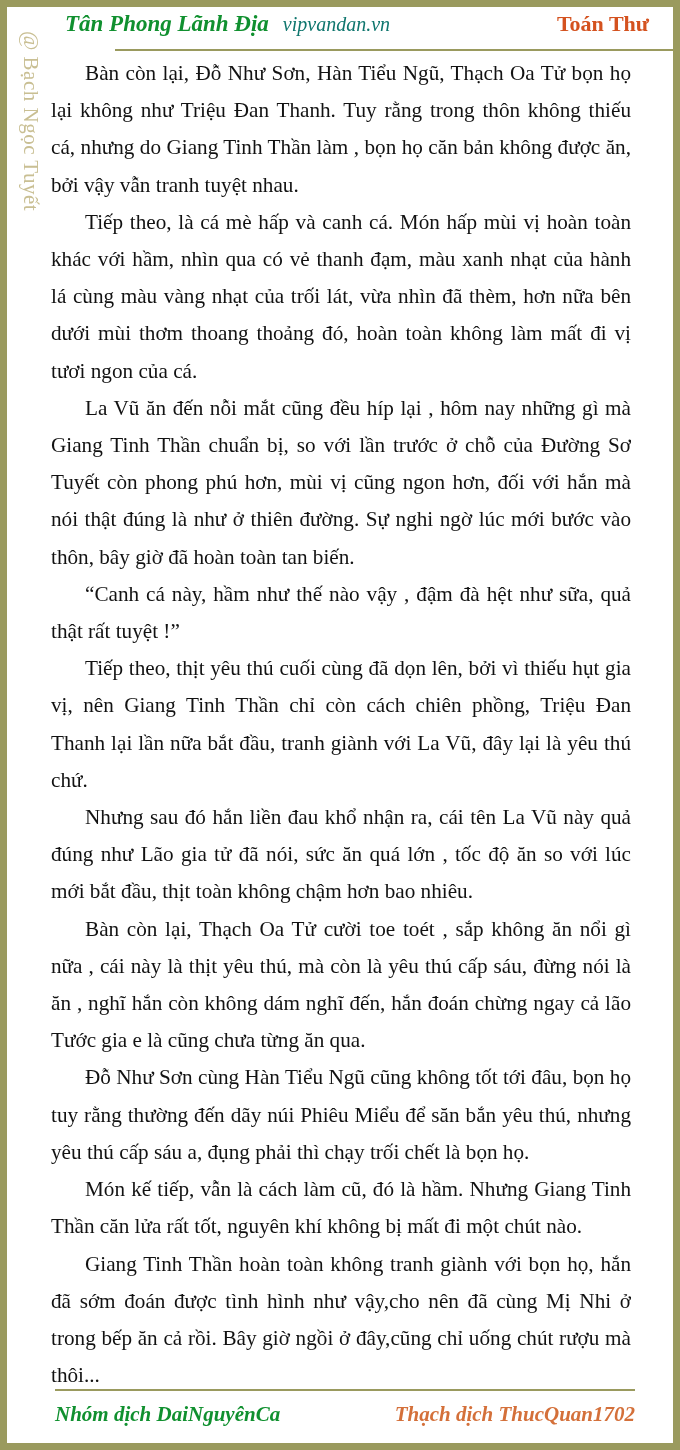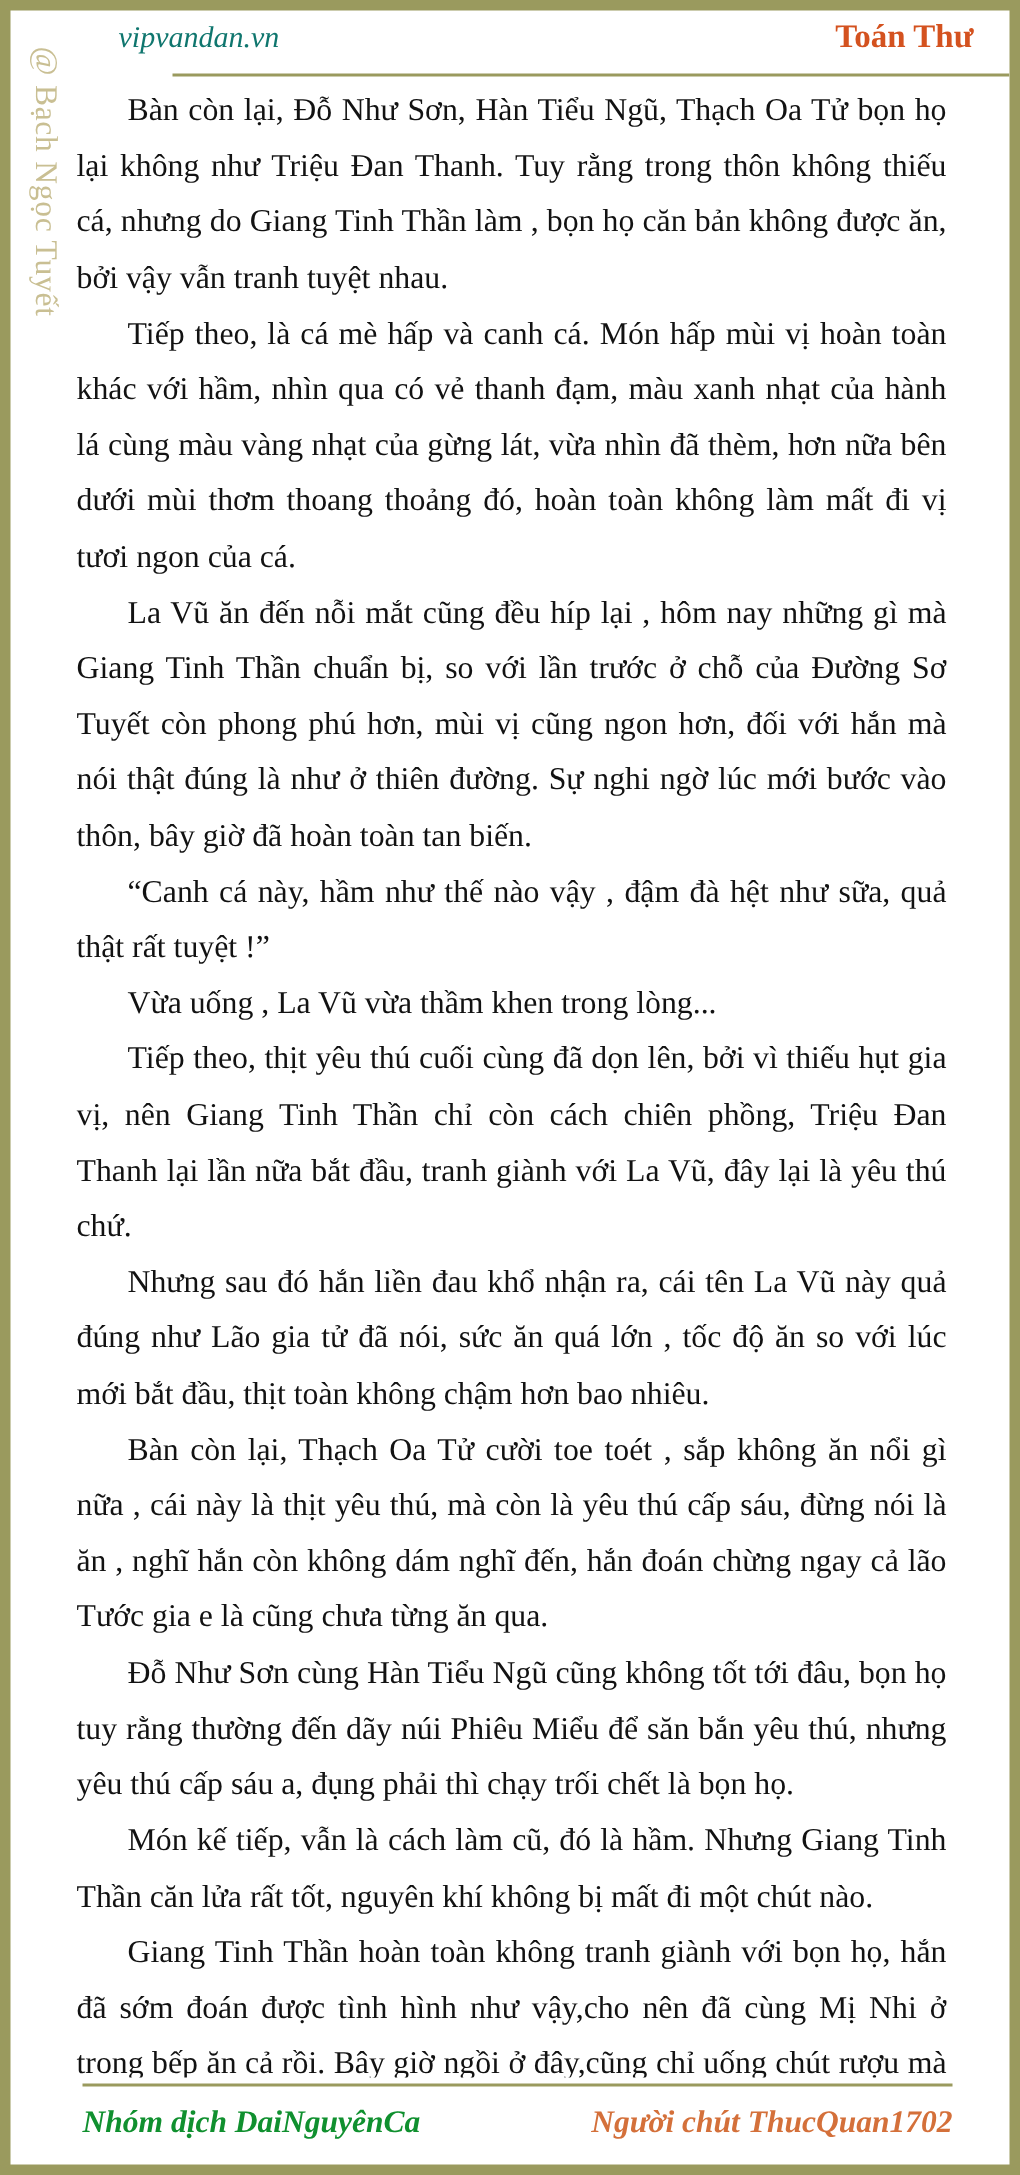--- a/index.html
+++ b/index.html
@@ -157,40 +157,40 @@
 <body>
 
 <div id="page">
 
   <div id="watermark-rail">
     <div id="watermark-text">@ Bạch Ngọc Tuyết</div>
   </div>
 
   <div id="header">
     <div id="header-inner">
+      <span class="hd-title">Tân Phong Lãnh Địa</span>
       <span class="hd-site">vipvandan.vn</span>
       <span class="hd-right">Toán Thư</span>
     </div>
   </div>
   <div id="header-rule"></div>
 
   <div id="content">
     <p>Bàn còn lại, Đỗ Như Sơn, Hàn Tiểu Ngũ, Thạch Oa Tử bọn họ lại không như Triệu Đan Thanh. Tuy rằng trong thôn không thiếu cá, nhưng do Giang Tinh Thần làm , bọn họ căn bản không được ăn, bởi vậy vẫn tranh tuyệt nhau.</p>
-    <p>Tiếp theo, là cá mè hấp và canh cá. Món hấp mùi vị hoàn toàn khác với hầm, nhìn qua có vẻ thanh đạm, màu xanh nhạt của hành lá cùng màu vàng nhạt của gừng lát, vừa nhìn đã thèm, hơn nữa bên dưới mùi thơm thoang thoảng đó, hoàn toàn không làm mất đi vị tươi ngon của cá.</p>
+    <p>Tiếp theo, là cá mè hấp và canh cá. Món hấp mùi vị hoàn toàn khác với hầm, nhìn qua có vẻ thanh đạm, màu xanh nhạt của hành lá cùng màu vàng nhạt của trối lát, vừa nhìn đã thèm, hơn nữa bên dưới mùi thơm thoang thoảng đó, hoàn toàn không làm mất đi vị tươi ngon của cá.</p>
     <p>La Vũ ăn đến nỗi mắt cũng đều híp lại , hôm nay những gì mà Giang Tinh Thần chuẩn bị, so với lần trước ở chỗ của Đường Sơ Tuyết còn phong phú hơn, mùi vị cũng ngon hơn, đối với hắn mà nói thật đúng là như ở thiên đường. Sự nghi ngờ lúc mới bước vào thôn, bây giờ đã hoàn toàn tan biến.</p>
     <p>“Canh cá này, hầm như thế nào vậy , đậm đà hệt như sữa, quả thật rất tuyệt !”</p>
-    <p>Vừa uống , La Vũ vừa thầm khen trong lòng...</p>
     <p>Tiếp theo, thịt yêu thú cuối cùng đã dọn lên, bởi vì thiếu hụt gia vị, nên Giang Tinh Thần chỉ còn cách chiên phồng, Triệu Đan Thanh lại lần nữa bắt đầu, tranh giành với La Vũ, đây lại là yêu thú chứ.</p>
     <p>Nhưng sau đó hắn liền đau khổ nhận ra, cái tên  La Vũ này quả đúng như Lão gia tử đã nói, sức ăn quá lớn , tốc độ ăn so với lúc mới bắt đầu, thịt toàn không chậm hơn bao nhiêu.</p>
     <p>Bàn còn lại, Thạch Oa Tử cười toe toét , sắp không ăn nổi gì nữa , cái này là thịt yêu thú, mà còn là yêu thú cấp sáu, đừng nói là ăn , nghĩ hắn còn không dám nghĩ đến, hắn đoán chừng ngay cả lão Tước gia e là cũng chưa từng ăn qua.</p>
     <p>Đỗ Như Sơn cùng Hàn Tiểu Ngũ cũng không tốt tới đâu, bọn họ tuy rằng thường đến dãy núi Phiêu Miểu để săn bắn yêu thú, nhưng yêu thú cấp sáu a, đụng phải thì chạy trối chết là bọn họ.</p>
     <p>Món kế tiếp, vẫn là cách làm cũ, đó là hầm. Nhưng Giang Tinh Thần căn lửa rất tốt, nguyên khí không bị mất đi một chút nào.</p>
     <p>Giang Tinh Thần hoàn toàn không tranh giành với bọn họ, hắn đã sớm đoán được tình hình như vậy,cho nên đã cùng Mị Nhi ở trong bếp ăn cả rồi. Bây giờ ngồi ở đây,cũng chỉ uống chút rượu mà thôi...</p>
 
   </div>
 
   <div id="footer-rule"></div>
   <div id="footer">
     <span class="ft-left">Nhóm dịch DaiNguyênCa</span>
-    <span class="ft-right">Người chút ThucQuan1702</span>
+    <span class="ft-right">Thạch dịch ThucQuan1702</span>
   </div>
 
 </div>
 
 </body></html>

